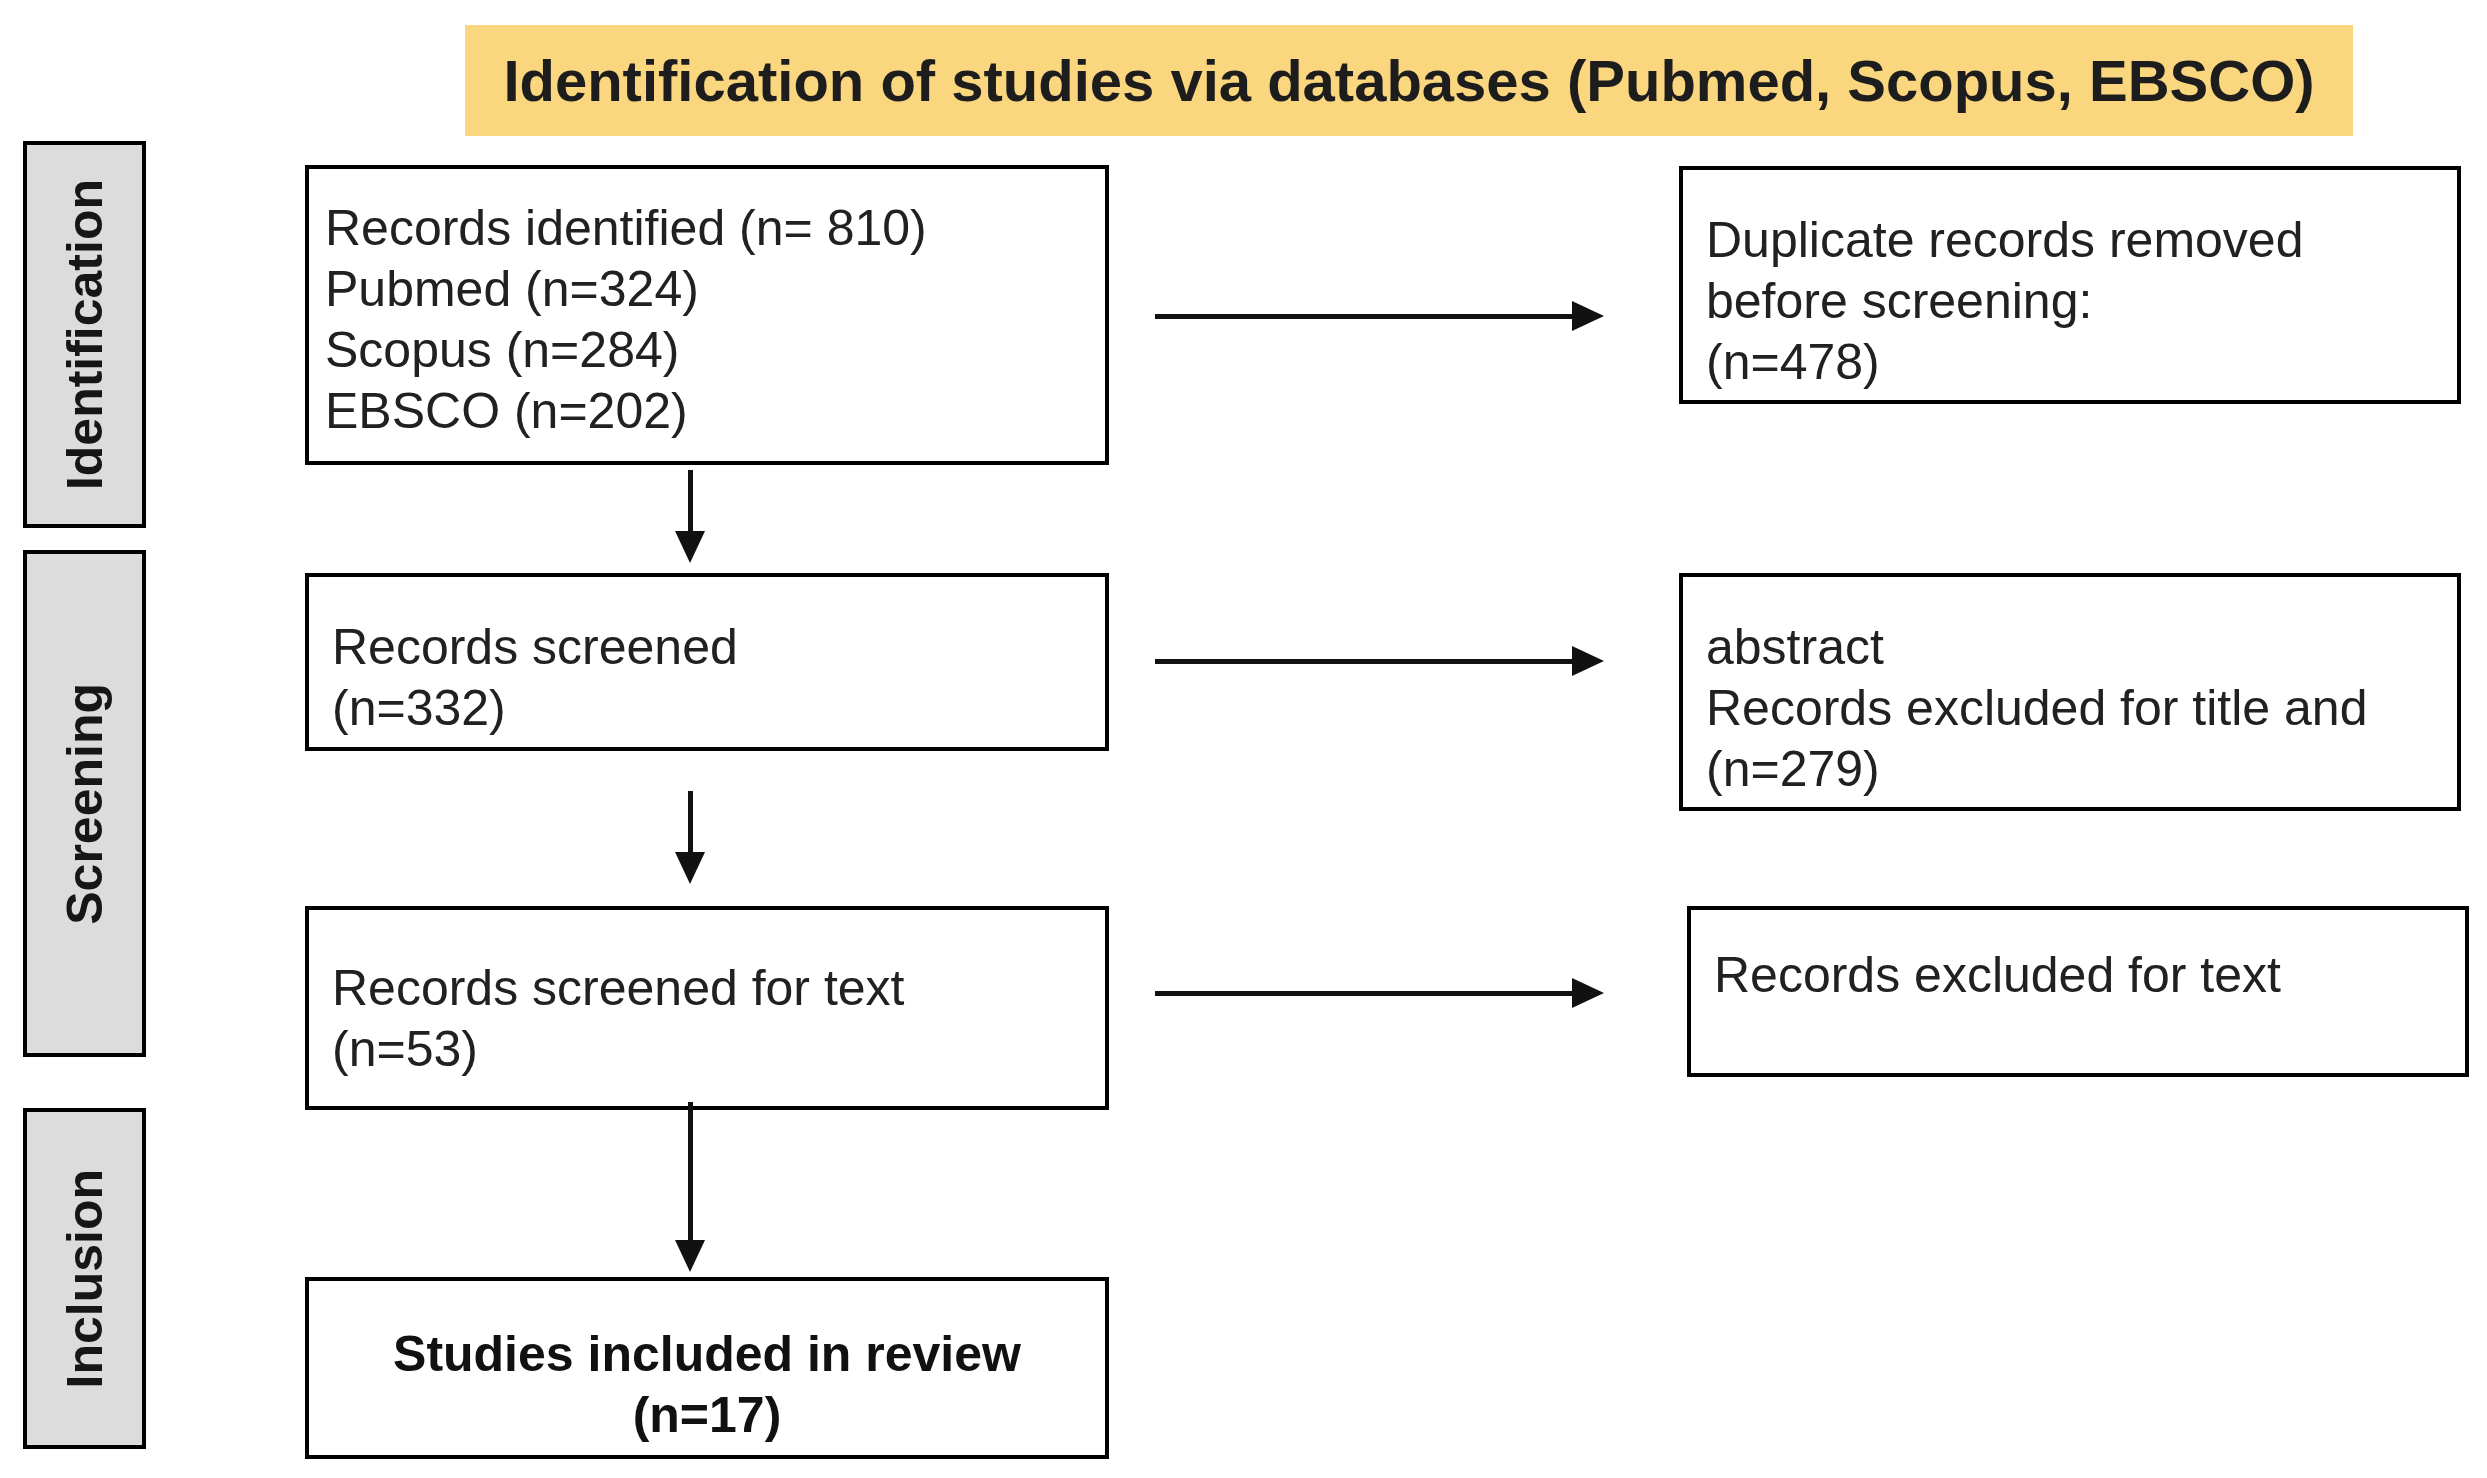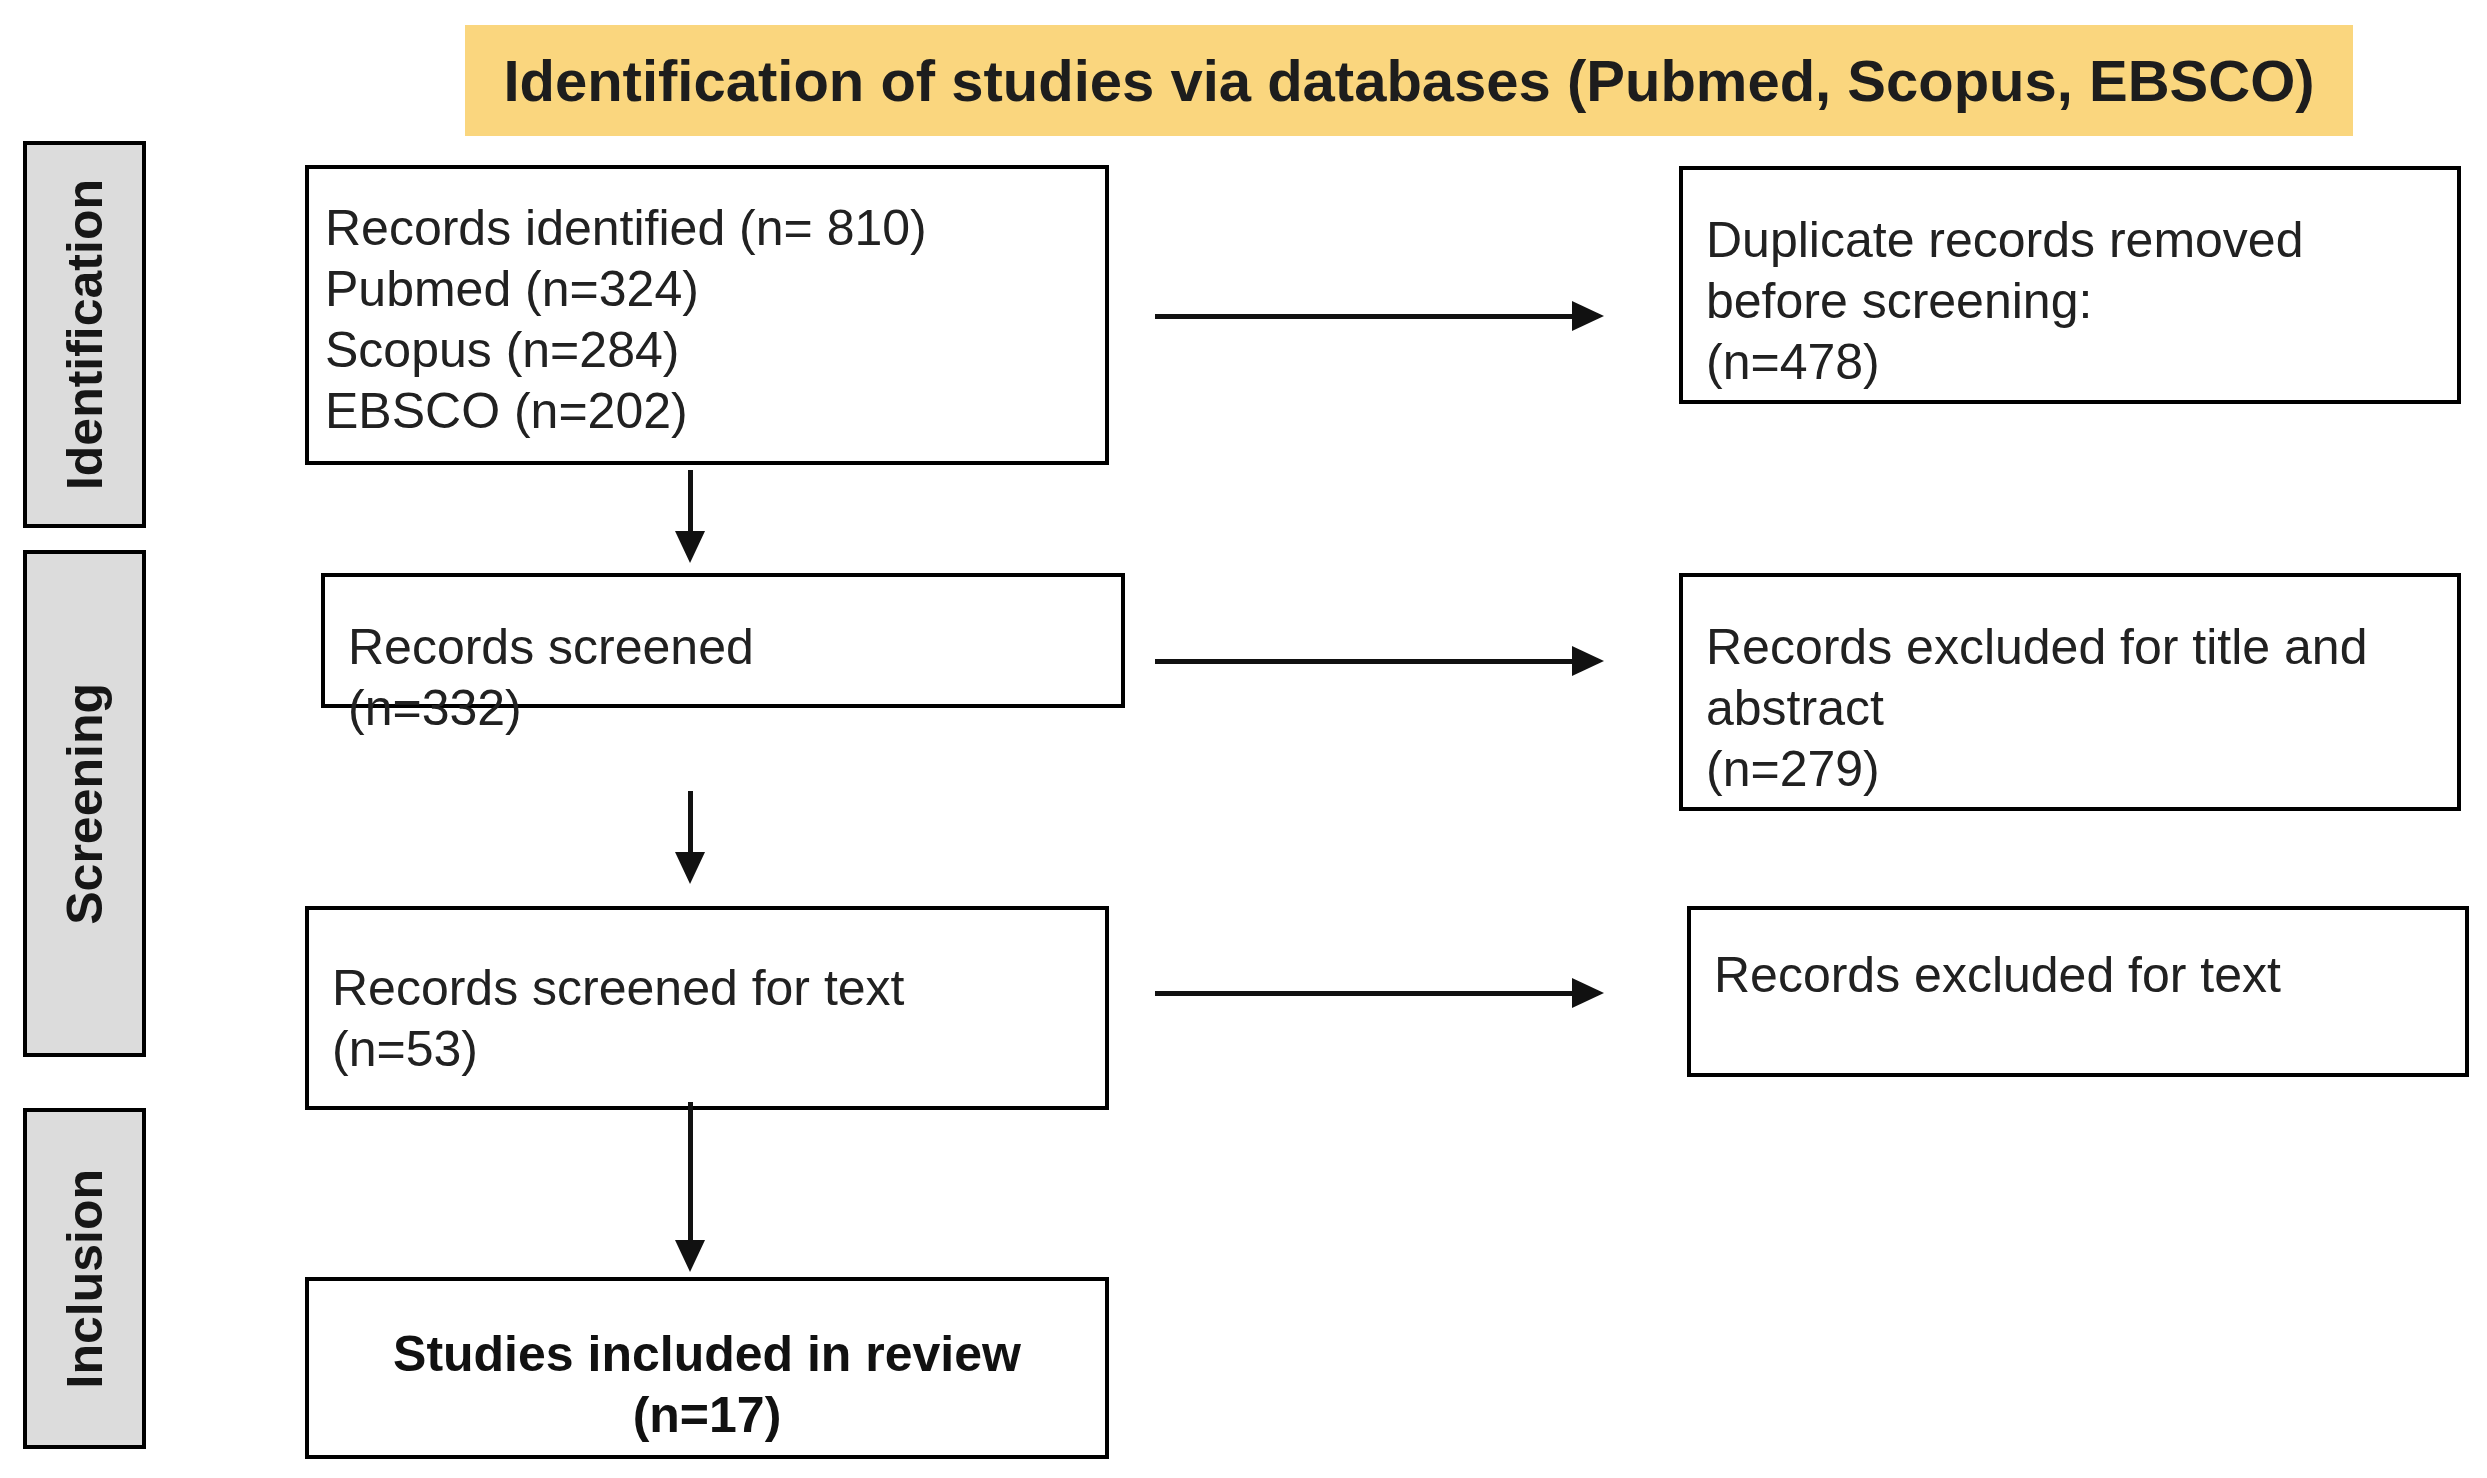--- a/index.html
+++ b/index.html
@@ -45,21 +45,21 @@
     position:absolute;
     border:4.2px solid var(--box_border);
     box-sizing:border-box;
     background:#ffffff;
     font-size:50px;line-height:61px;color:var(--text);
     padding:25px 23px;
   }
   .col-left{left:305px;width:804px;}
   .col-right{left:1679px;width:782px;}
   #box-records-identified{top:165px;height:300px;padding-top:29px;padding-left:16px;}
-  #box-records-screened{top:573px;height:135px;padding-top:40px;margin-left:16px;}
+  #box-records-screened{top:573px;height:178px;padding-top:40px;}
   #box-records-screened-text{top:906px;height:204px;padding-top:48px;}
   #box-studies-included{top:1277px;height:182px;text-align:center;font-weight:bold;color:#111;padding-top:43px;}
   #box-duplicates-removed{top:166px;height:238px;padding-top:40px;}
   #box-excluded-title-abstract{top:573px;height:238px;padding-top:40px;}
   #box-excluded-text{top:906px;height:171px;padding-top:35px;margin-left:8px;}
   .arrow-h{position:absolute;height:30px;}
   .arrow-h .shaft{position:absolute;left:0;top:13.3px;height:5px;background:var(--arrow);}
   .arrow-h .head{
     position:absolute;right:0;top:0;width:0;height:0;
     border-left:32px solid var(--arrow);
@@ -114,22 +114,22 @@
     <div>before screening:</div>
     <div>(n=478)</div>
   </div>
 
   <div class="fbox col-left" id="box-records-screened">
     <div>Records screened</div>
     <div>(n=332)</div>
   </div>
 
   <div class="fbox col-right" id="box-excluded-title-abstract">
+    <div>abstract</div>
     <div>Records excluded for title and</div>
-    <div>abstract</div>
     <div>(n=279)</div>
   </div>
 
   <div class="fbox col-left" id="box-records-screened-text">
     <div>Records screened for text</div>
     <div>(n=53)</div>
   </div>
 
   <div class="fbox col-right" id="box-excluded-text">
     <div>Records excluded for text</div>

